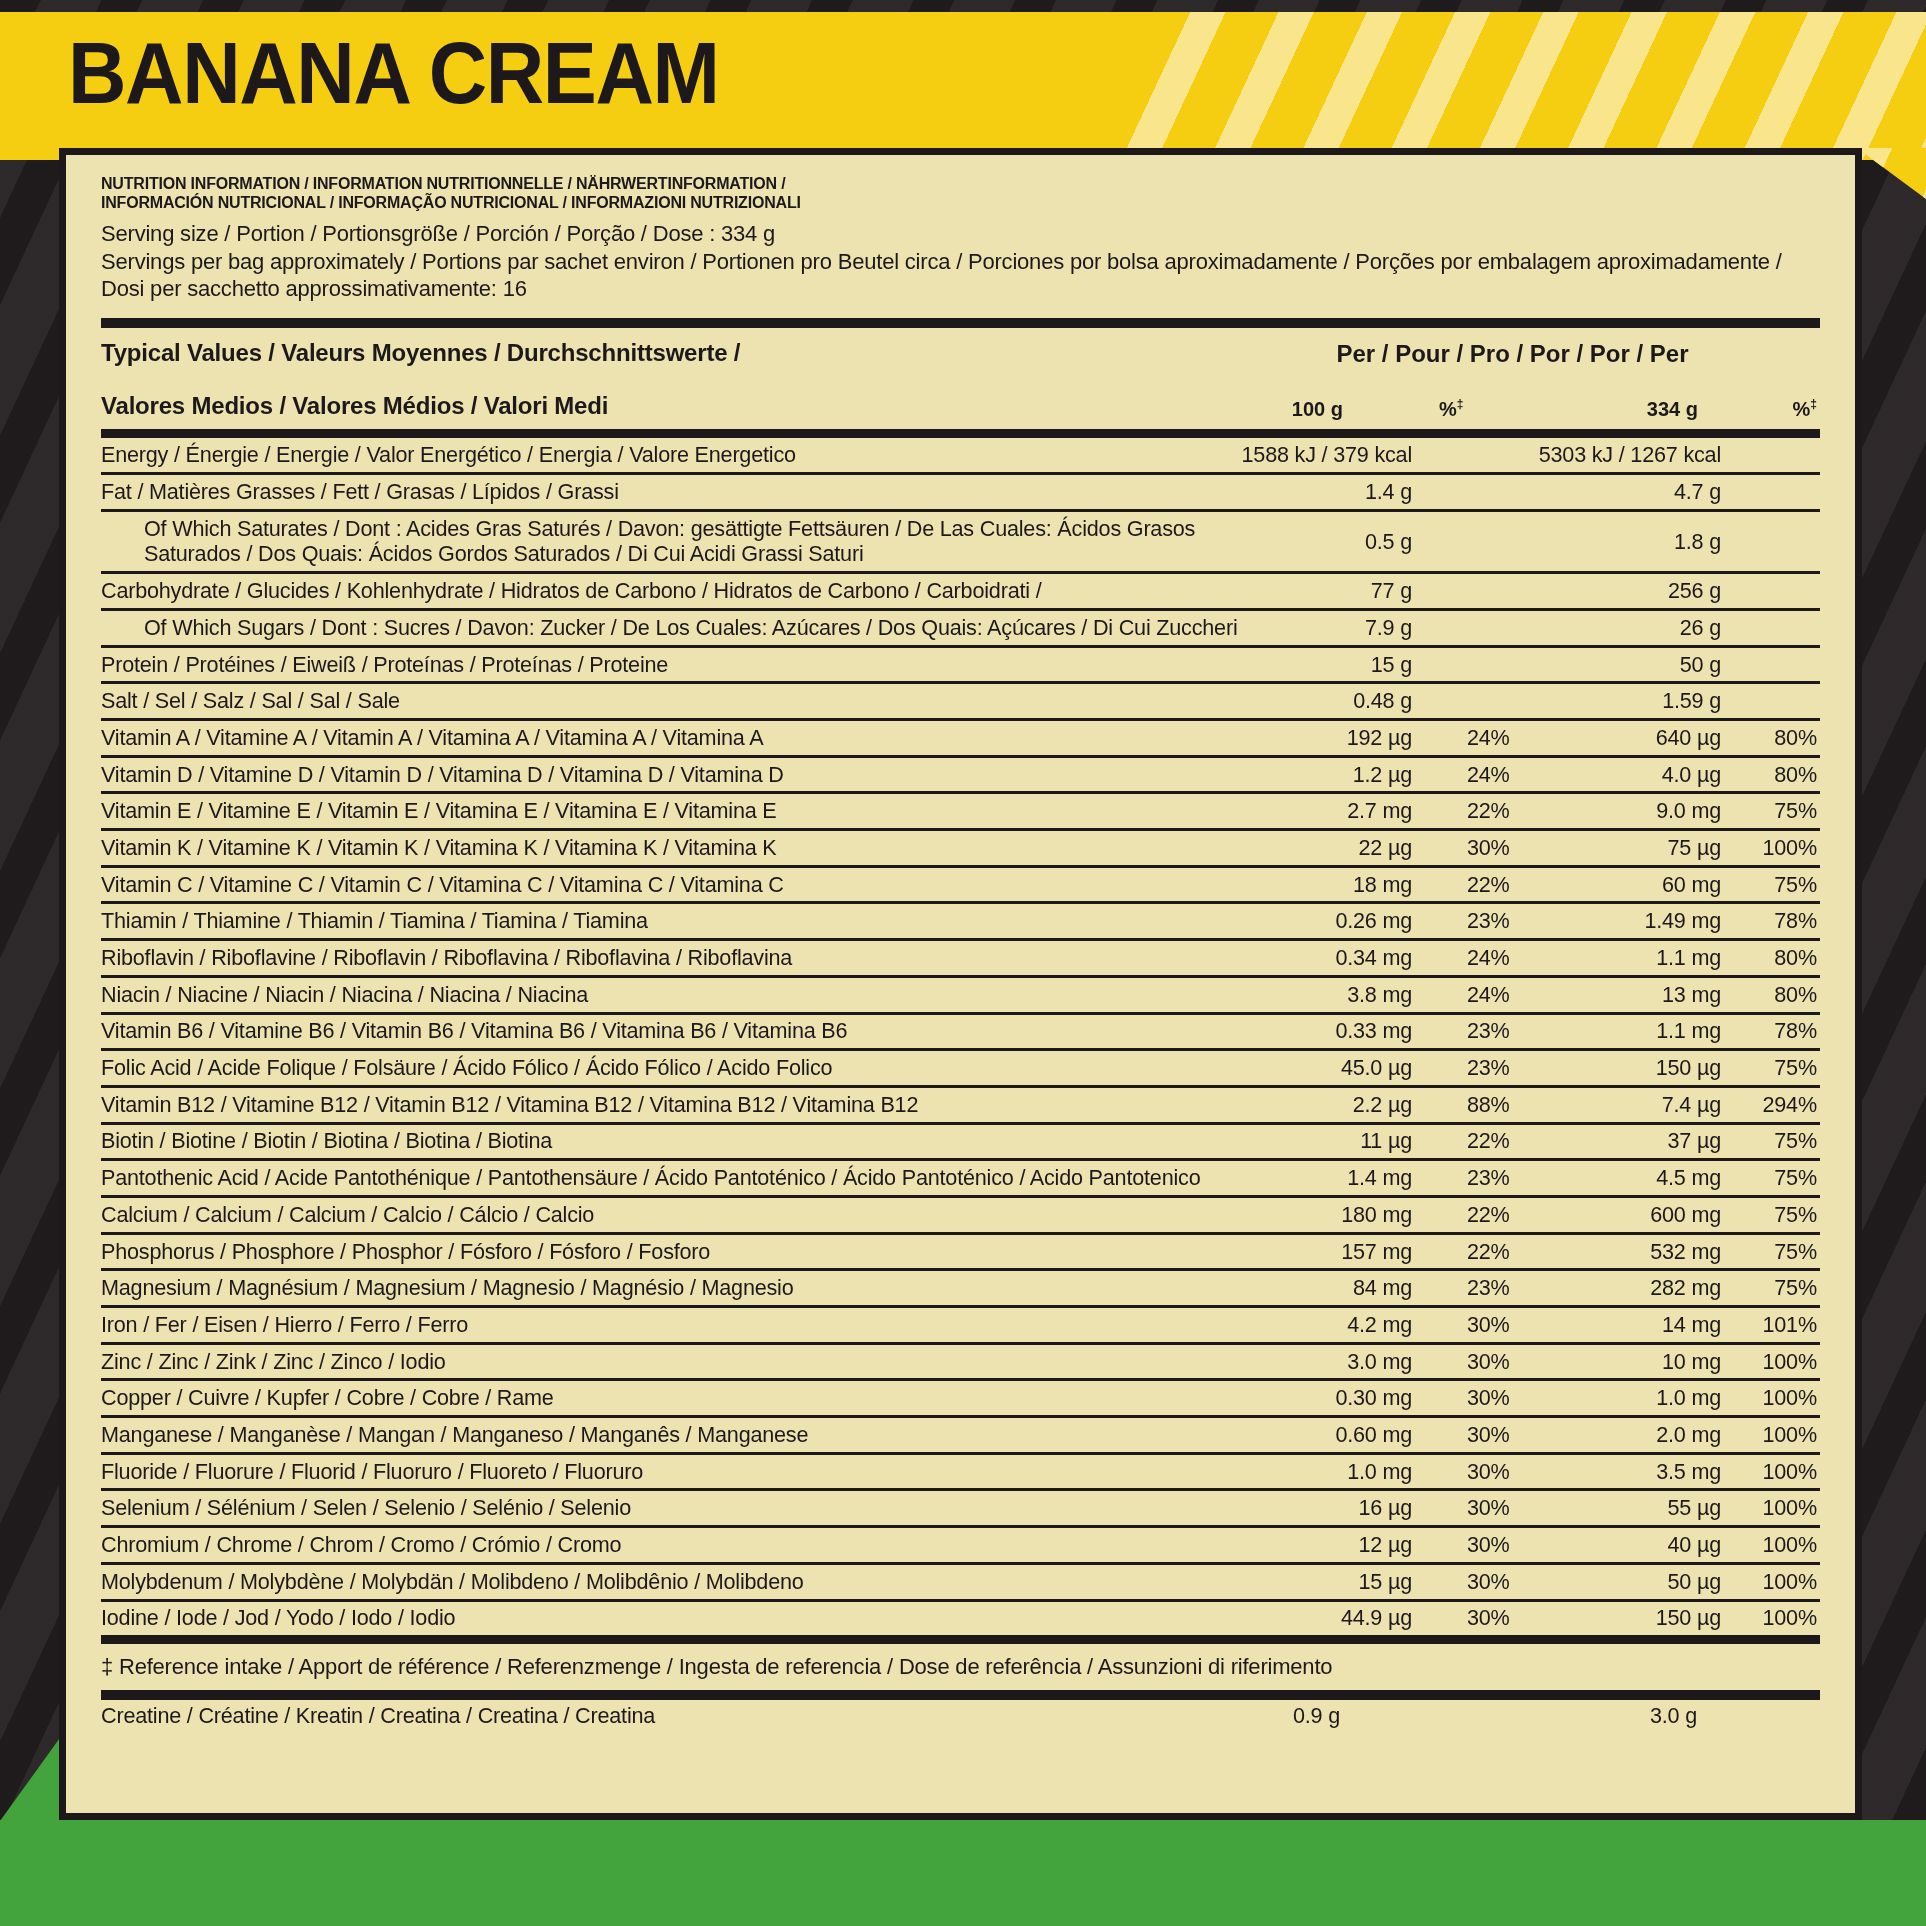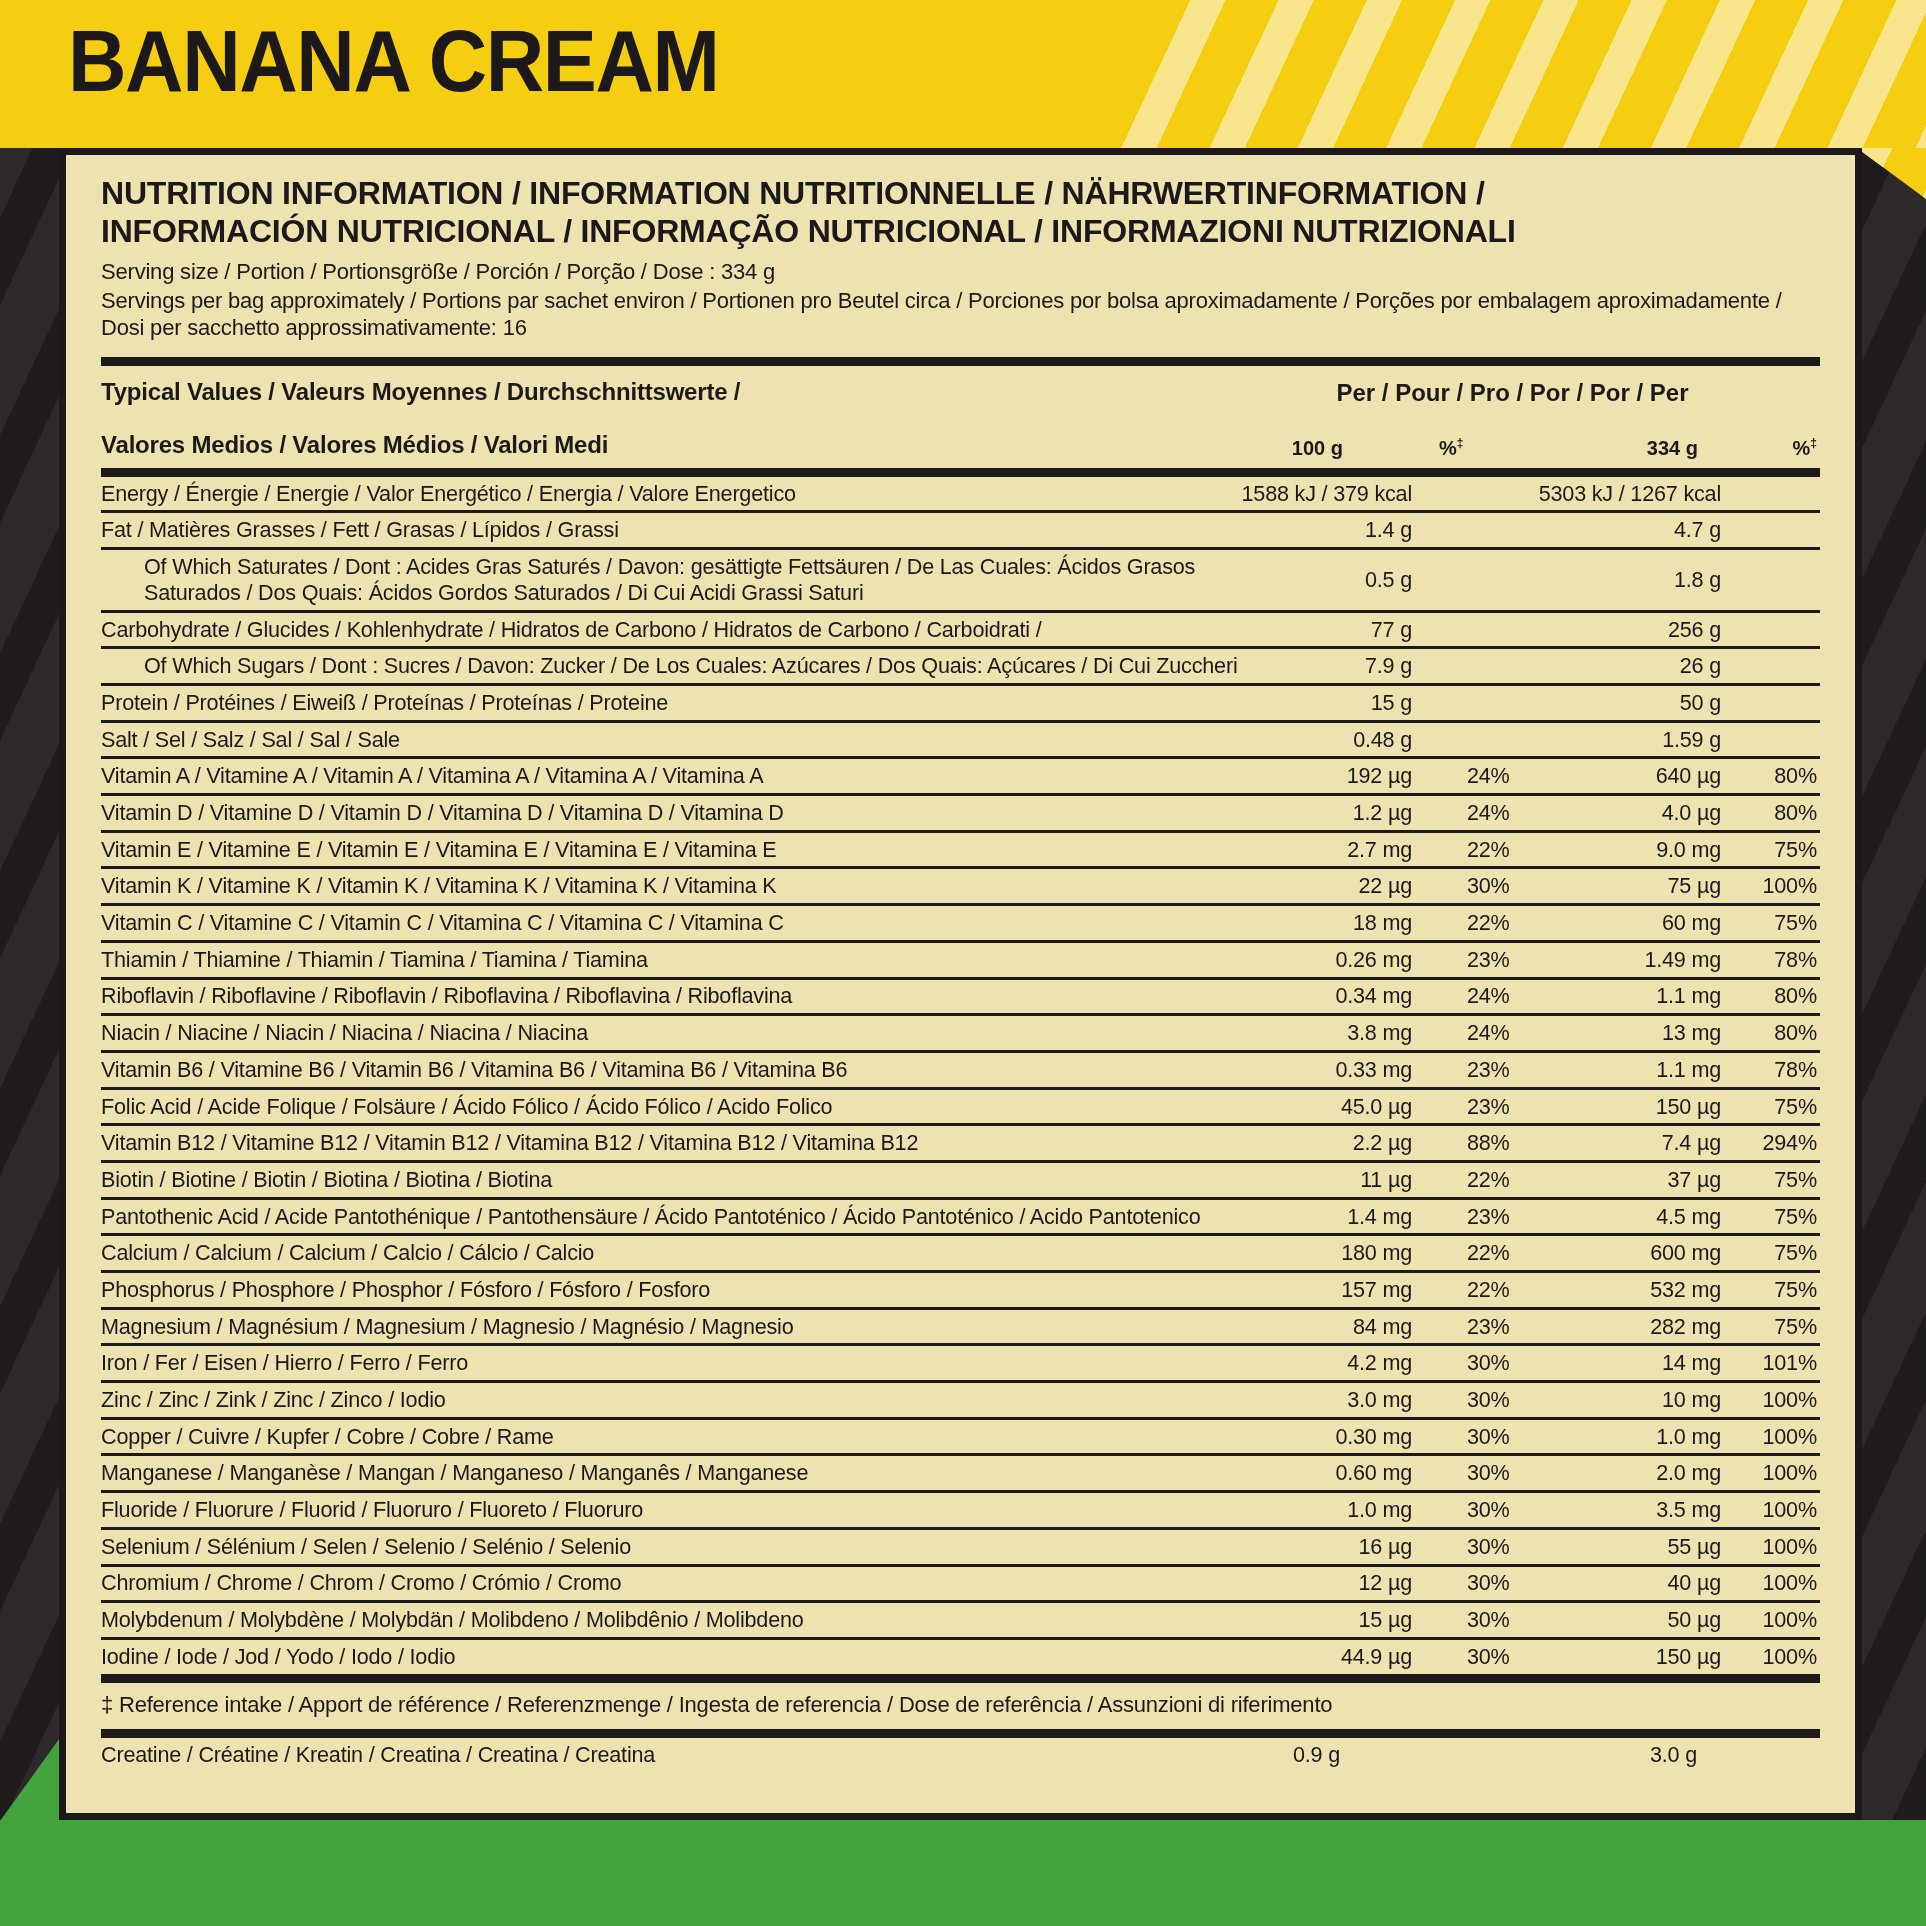--- a/index.html
+++ b/index.html
@@ -19,21 +19,21 @@
     position:absolute;left:0;top:1820px;width:1926px;height:106px;
     background:#43A33D;
   }
   .corner-green{
     position:absolute;left:0;top:1735px;width:62px;height:86px;
     background:#43A33D;
     clip-path:polygon(100% 0,100% 100%,0 100%);
   }
   
   .band-yellow{
-    position:absolute;left:0;top:0;width:1926px;height:148px;
+    position:absolute;left:0;top:12px;width:1926px;height:148px;
     background:#F6CE11;
   }
   .band-stripes{
     position:absolute;left:1102px;top:0;width:824px;height:148px;
     background:repeating-linear-gradient(115deg, #F9E58C 0 32px, rgba(0,0,0,0) 32px 80px);
     clip-path:polygon(73px 0,100% 0,100% 100%,0 100%);
   }
   .corner-yellow{
     position:absolute;left:1857px;top:148px;width:69px;height:51px;
     background:#F6CE11 repeating-linear-gradient(115deg, #F9E58C 0 32px, rgba(0,0,0,0) 32px 80px);
@@ -45,21 +45,21 @@
     transform:scaleX(0.92);transform-origin:left top;
     color:#1D191A;white-space:nowrap;
   }
   
   .panel{
     position:absolute;left:59px;top:148px;width:1803px;height:1672px;
     box-sizing:border-box;border:7.7px solid #1D191A;
     background:#EDE3B0;
     padding:18.5px 35px 0 35px;overflow:hidden;
   }
-  .hdr{font-size:32px;font-weight:bold;line-height:1.2;letter-spacing:-0.2px;}
+  .hdr{font-size:16px;font-weight:bold;line-height:1.2;letter-spacing:-0.2px;}
   .serving{font-size:22px;line-height:1.22;letter-spacing:-0.2px;margin-top:9.2px;}
   .serving p{margin:0 0 1.5px 0;}
   .rule{height:9.2px;background:#1D191A;}
   .rule.mt{margin-top:15.4px;}
 
   .colhead{display:grid;grid-template-columns:minmax(0,1fr) 193px 116px 193px 99px;
     padding:10.8px 0 7.7px 0;align-items:end;gap:23px;}
   .colhead .tv{font-size:24px;font-weight:bold;line-height:1.25;letter-spacing:-0.2px;}
   .colhead .per{grid-column:2/6;text-align:center;padding-left:55px;
     font-size:24px;font-weight:bold;white-space:nowrap;}

